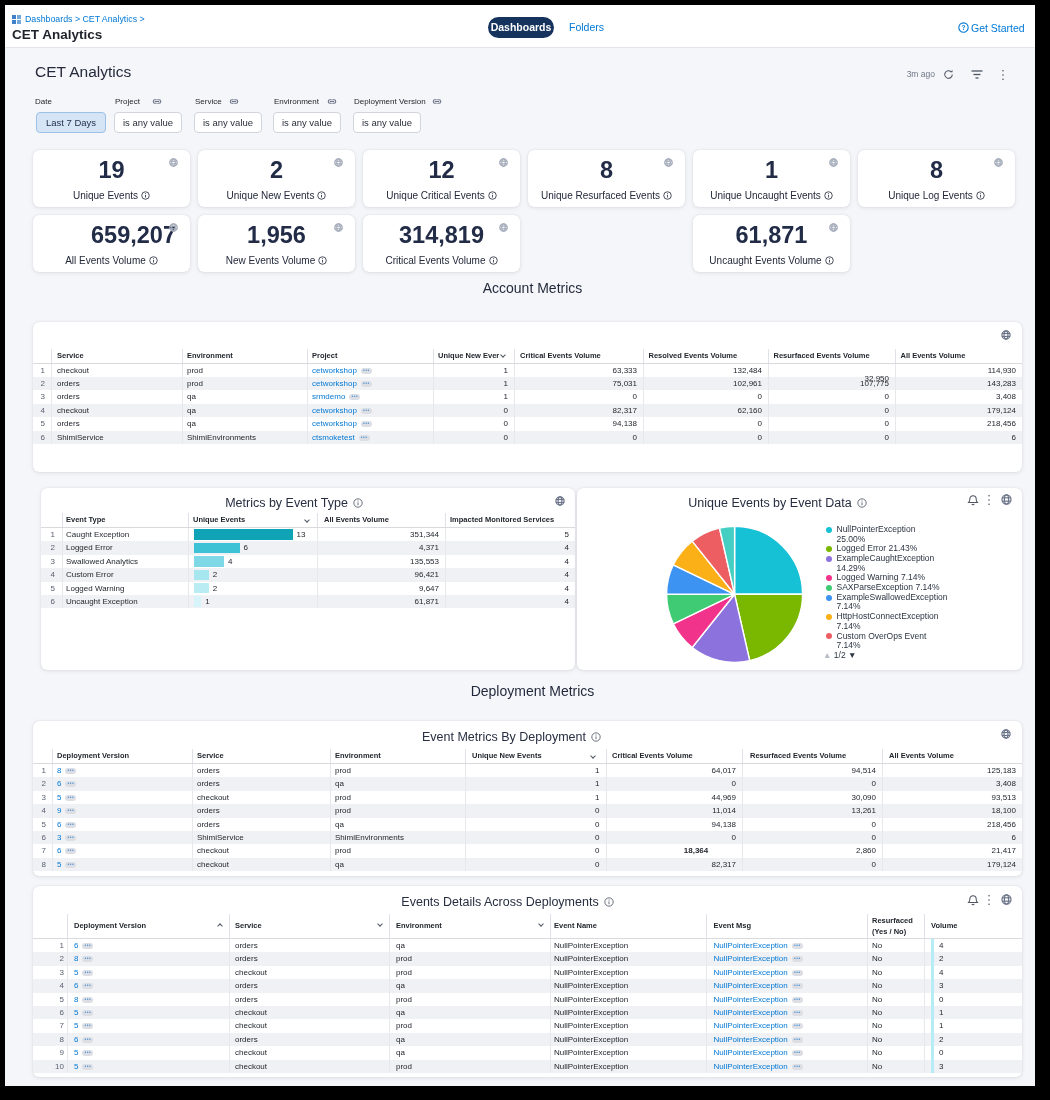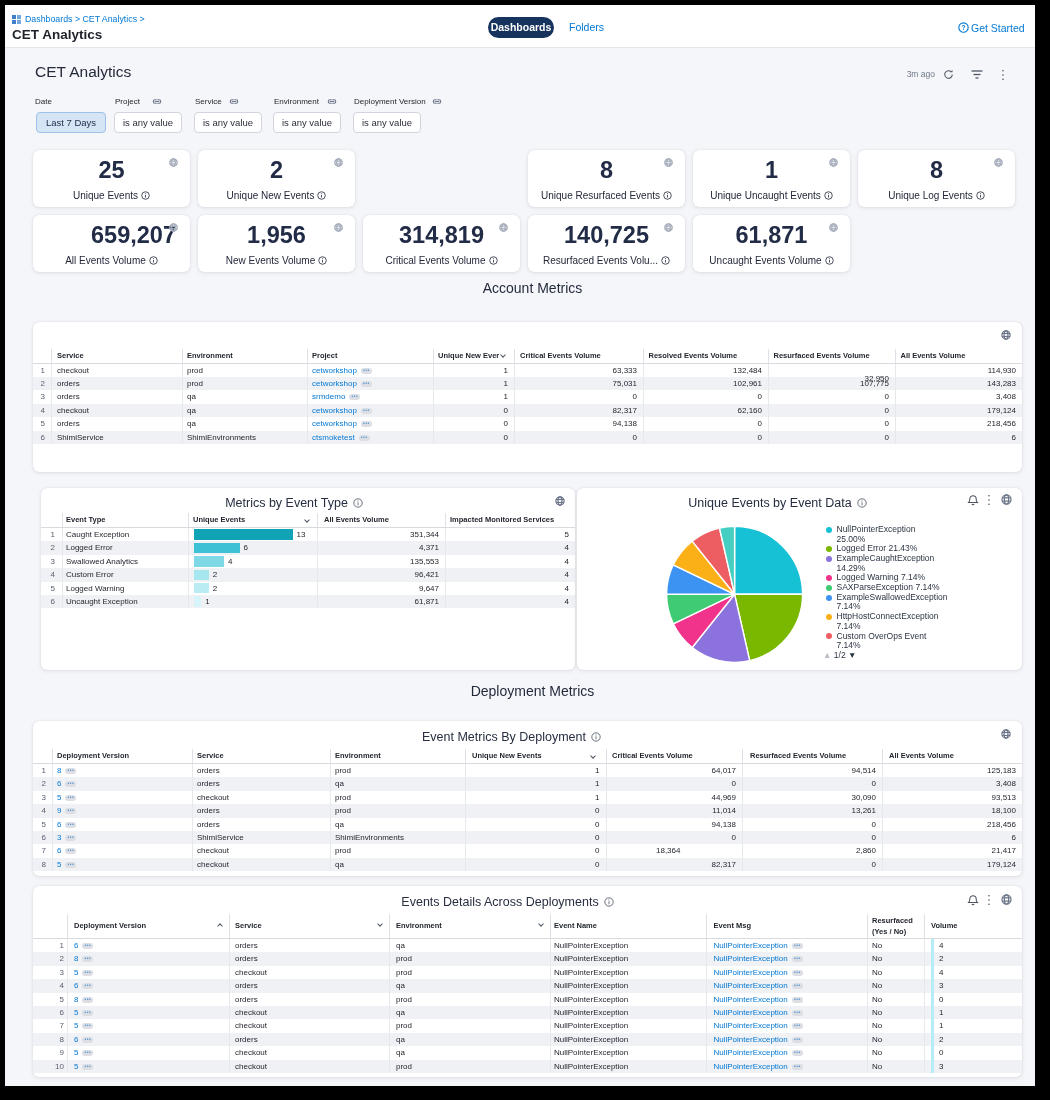--- a/index.html
+++ b/index.html
@@ -88,21 +88,21 @@
         <path d="M11.5 3.5H14a3.5 3.5 0 0 1 0 7h-2.5"></path>
         <line x1="6.5" y1="7" x2="13.5" y2="7"></line>
       </g>
     </svg>
     <div class="abs" style="left:31px;top:107px;width:70px;height:21px;background:#d5e5f6;border:1px solid #9dc1e8;border-radius:4px;font-size:9.5px;color:#22304c;text-align:center;line-height:19px;">Last 7 Days</div>
 <div class="abs" style="left:109px;top:107px;width:68px;height:21px;background:#fff;border:1px solid #d2d4de;border-radius:4px;font-size:9.5px;color:#2a2f3a;text-align:center;line-height:19px;">is any value</div>
 <div class="abs" style="left:189px;top:107px;width:68px;height:21px;background:#fff;border:1px solid #d2d4de;border-radius:4px;font-size:9.5px;color:#2a2f3a;text-align:center;line-height:19px;">is any value</div>
 <div class="abs" style="left:268px;top:107px;width:68px;height:21px;background:#fff;border:1px solid #d2d4de;border-radius:4px;font-size:9.5px;color:#2a2f3a;text-align:center;line-height:19px;">is any value</div>
 <div class="abs" style="left:348px;top:107px;width:68px;height:21px;background:#fff;border:1px solid #d2d4de;border-radius:4px;font-size:9.5px;color:#2a2f3a;text-align:center;line-height:19px;">is any value</div>
 <div class="panel" style="left:28px;top:145px;width:157px;height:57px;">
-      <div class="abs" style="left:0;top:7px;width:157px;text-align:center;font-size:23.5px;font-weight:700;color:#222c47;line-height:26px;">25</div>
+      <div class="abs" style="left:0;top:7px;width:157px;text-align:center;font-size:23.5px;font-weight:700;color:#222c47;line-height:26px;">19</div>
       <div class="abs" style="left:0;top:39px;width:157px;height:12px;display:flex;justify-content:center;align-items:center;gap:3px;font-size:10px;color:#23293a;white-space:nowrap;">Unique Events<svg width="9" height="9" viewBox="0 0 16 16" style="flex:none;">
           <g fill="none" stroke="#2a3140" stroke-width="1.5">
             <circle cx="8" cy="8" r="6.7"></circle>
             <line x1="8" y1="7" x2="8" y2="11.6"></line>
             <line x1="8" y1="4" x2="8" y2="5.6"></line>
           </g>
         </svg></div>
       <svg class="abs" style="left:136px;top:8px" width="9" height="9" viewBox="0 0 16 16">
         <g fill="none" stroke="#a7aebc" stroke-width="2.31">
           <circle cx="8" cy="8" r="6.6"></circle>
@@ -123,20 +123,38 @@
         </svg></div>
       <svg class="abs" style="left:136px;top:8px" width="9" height="9" viewBox="0 0 16 16">
         <g fill="none" stroke="#a7aebc" stroke-width="2.31">
           <circle cx="8" cy="8" r="6.6"></circle>
           <ellipse cx="8" cy="8" rx="3.1" ry="6.6"></ellipse>
           <line x1="1.4" y1="5.6" x2="14.6" y2="5.6"></line>
           <line x1="1.4" y1="10.4" x2="14.6" y2="10.4"></line>
         </g>
       </svg>
     </div>
+<div class="panel" style="left:358px;top:145px;width:157px;height:57px;">
+      <div class="abs" style="left:0;top:7px;width:157px;text-align:center;font-size:23.5px;font-weight:700;color:#222c47;line-height:26px;">12</div>
+      <div class="abs" style="left:0;top:39px;width:157px;height:12px;display:flex;justify-content:center;align-items:center;gap:3px;font-size:10px;color:#23293a;white-space:nowrap;">Unique Critical Events<svg width="9" height="9" viewBox="0 0 16 16" style="flex:none;">
+          <g fill="none" stroke="#2a3140" stroke-width="1.5">
+            <circle cx="8" cy="8" r="6.7"></circle>
+            <line x1="8" y1="7" x2="8" y2="11.6"></line>
+            <line x1="8" y1="4" x2="8" y2="5.6"></line>
+          </g>
+        </svg></div>
+      <svg class="abs" style="left:136px;top:8px" width="9" height="9" viewBox="0 0 16 16">
+        <g fill="none" stroke="#a7aebc" stroke-width="2.31">
+          <circle cx="8" cy="8" r="6.6"></circle>
+          <ellipse cx="8" cy="8" rx="3.1" ry="6.6"></ellipse>
+          <line x1="1.4" y1="5.6" x2="14.6" y2="5.6"></line>
+          <line x1="1.4" y1="10.4" x2="14.6" y2="10.4"></line>
+        </g>
+      </svg>
+    </div>
 <div class="panel" style="left:523px;top:145px;width:157px;height:57px;">
       <div class="abs" style="left:0;top:7px;width:157px;text-align:center;font-size:23.5px;font-weight:700;color:#222c47;line-height:26px;">8</div>
       <div class="abs" style="left:0;top:39px;width:157px;height:12px;display:flex;justify-content:center;align-items:center;gap:3px;font-size:10px;color:#23293a;white-space:nowrap;">Unique Resurfaced Events<svg width="9" height="9" viewBox="0 0 16 16" style="flex:none;">
           <g fill="none" stroke="#2a3140" stroke-width="1.5">
             <circle cx="8" cy="8" r="6.7"></circle>
             <line x1="8" y1="7" x2="8" y2="11.6"></line>
             <line x1="8" y1="4" x2="8" y2="5.6"></line>
           </g>
         </svg></div>
       <svg class="abs" style="left:136px;top:8px" width="9" height="9" viewBox="0 0 16 16">
@@ -216,38 +234,20 @@
           <circle cx="8" cy="8" r="6.6"></circle>
           <ellipse cx="8" cy="8" rx="3.1" ry="6.6"></ellipse>
           <line x1="1.4" y1="5.6" x2="14.6" y2="5.6"></line>
           <line x1="1.4" y1="10.4" x2="14.6" y2="10.4"></line>
         </g>
       </svg>
     </div>
 <div class="panel" style="left:358px;top:210px;width:157px;height:57px;">
       <div class="abs" style="left:0;top:7px;width:157px;text-align:center;font-size:23.5px;font-weight:700;color:#222c47;line-height:26px;">314,819</div>
       <div class="abs" style="left:0;top:39px;width:157px;height:12px;display:flex;justify-content:center;align-items:center;gap:3px;font-size:10px;color:#23293a;white-space:nowrap;">Critical Events Volume<svg width="9" height="9" viewBox="0 0 16 16" style="flex:none;">
-          <g fill="none" stroke="#2a3140" stroke-width="1.5">
-            <circle cx="8" cy="8" r="6.7"></circle>
-            <line x1="8" y1="7" x2="8" y2="11.6"></line>
-            <line x1="8" y1="4" x2="8" y2="5.6"></line>
-          </g>
-        </svg></div>
-      <svg class="abs" style="left:136px;top:8px" width="9" height="9" viewBox="0 0 16 16">
-        <g fill="none" stroke="#a7aebc" stroke-width="2.31">
-          <circle cx="8" cy="8" r="6.6"></circle>
-          <ellipse cx="8" cy="8" rx="3.1" ry="6.6"></ellipse>
-          <line x1="1.4" y1="5.6" x2="14.6" y2="5.6"></line>
-          <line x1="1.4" y1="10.4" x2="14.6" y2="10.4"></line>
-        </g>
-      </svg>
-    </div>
-<div class="panel" style="left:523px;top:210px;width:157px;height:57px;">
-      <div class="abs" style="left:0;top:7px;width:157px;text-align:center;font-size:23.5px;font-weight:700;color:#222c47;line-height:26px;">140,725</div>
-      <div class="abs" style="left:0;top:39px;width:157px;height:12px;display:flex;justify-content:center;align-items:center;gap:3px;font-size:10px;color:#23293a;white-space:nowrap;">Resurfaced Events Volu...<svg width="9" height="9" viewBox="0 0 16 16" style="flex:none;">
           <g fill="none" stroke="#2a3140" stroke-width="1.5">
             <circle cx="8" cy="8" r="6.7"></circle>
             <line x1="8" y1="7" x2="8" y2="11.6"></line>
             <line x1="8" y1="4" x2="8" y2="5.6"></line>
           </g>
         </svg></div>
       <svg class="abs" style="left:136px;top:8px" width="9" height="9" viewBox="0 0 16 16">
         <g fill="none" stroke="#a7aebc" stroke-width="2.31">
           <circle cx="8" cy="8" r="6.6"></circle>
           <ellipse cx="8" cy="8" rx="3.1" ry="6.6"></ellipse>
@@ -601,21 +601,21 @@
       <div class="cell" style="left:302.0px;top:110.0px;line-height:13.4px;">ShimiEnvironments</div>
       <div class="cell" style="left:486.5px;top:110.0px;width:80px;text-align:right;line-height:13.4px;">0</div>
       <div class="cell" style="left:623.0px;top:110.0px;width:80px;text-align:right;line-height:13.4px;">0</div>
       <div class="cell" style="left:763.0px;top:110.0px;width:80px;text-align:right;line-height:13.4px;">0</div>
       <div class="cell" style="left:903.0px;top:110.0px;width:80px;text-align:right;line-height:13.4px;">6</div>
       <div class="rnum" style="left:1.0px;top:123.4px;width:12px;text-align:right;line-height:13.4px;">7</div>
       <div class="cell" style="left:24.0px;top:123.4px;line-height:13.4px;"><span class="link">6</span><span class="pill">•••</span></div>
       <div class="cell" style="left:164.0px;top:123.4px;line-height:13.4px;">checkout</div>
       <div class="cell" style="left:302.0px;top:123.4px;line-height:13.4px;">prod</div>
       <div class="cell" style="left:486.5px;top:123.4px;width:80px;text-align:right;line-height:13.4px;">0</div>
-      <div class="cell" style="left:623.0px;top:123.4px;width:80px;text-align:left;line-height:13.4px;">18,364</div>
+      <div class="cell" style="left:623.0px;top:123.4px;width:80px;text-align:center;line-height:13.4px;font-weight:bold;">18,364</div>
       <div class="cell" style="left:763.0px;top:123.4px;width:80px;text-align:right;line-height:13.4px;">2,860</div>
       <div class="cell" style="left:903.0px;top:123.4px;width:80px;text-align:right;line-height:13.4px;">21,417</div>
       <div class="rnum" style="left:1.0px;top:136.8px;width:12px;text-align:right;line-height:13.4px;">8</div>
       <div class="cell" style="left:24.0px;top:136.8px;line-height:13.4px;"><span class="link">5</span><span class="pill">•••</span></div>
       <div class="cell" style="left:164.0px;top:136.8px;line-height:13.4px;">checkout</div>
       <div class="cell" style="left:302.0px;top:136.8px;line-height:13.4px;">qa</div>
       <div class="cell" style="left:486.5px;top:136.8px;width:80px;text-align:right;line-height:13.4px;">0</div>
       <div class="cell" style="left:623.0px;top:136.8px;width:80px;text-align:right;line-height:13.4px;">82,317</div>
       <div class="cell" style="left:763.0px;top:136.8px;width:80px;text-align:right;line-height:13.4px;">0</div>
       <div class="cell" style="left:903.0px;top:136.8px;width:80px;text-align:right;line-height:13.4px;">179,124</div>

